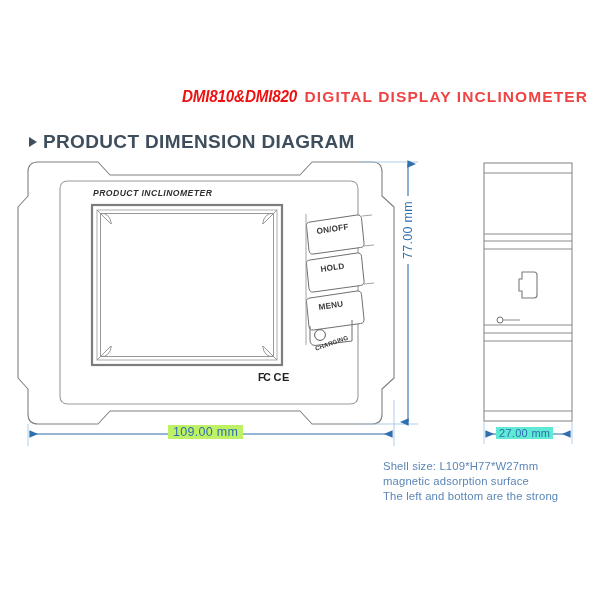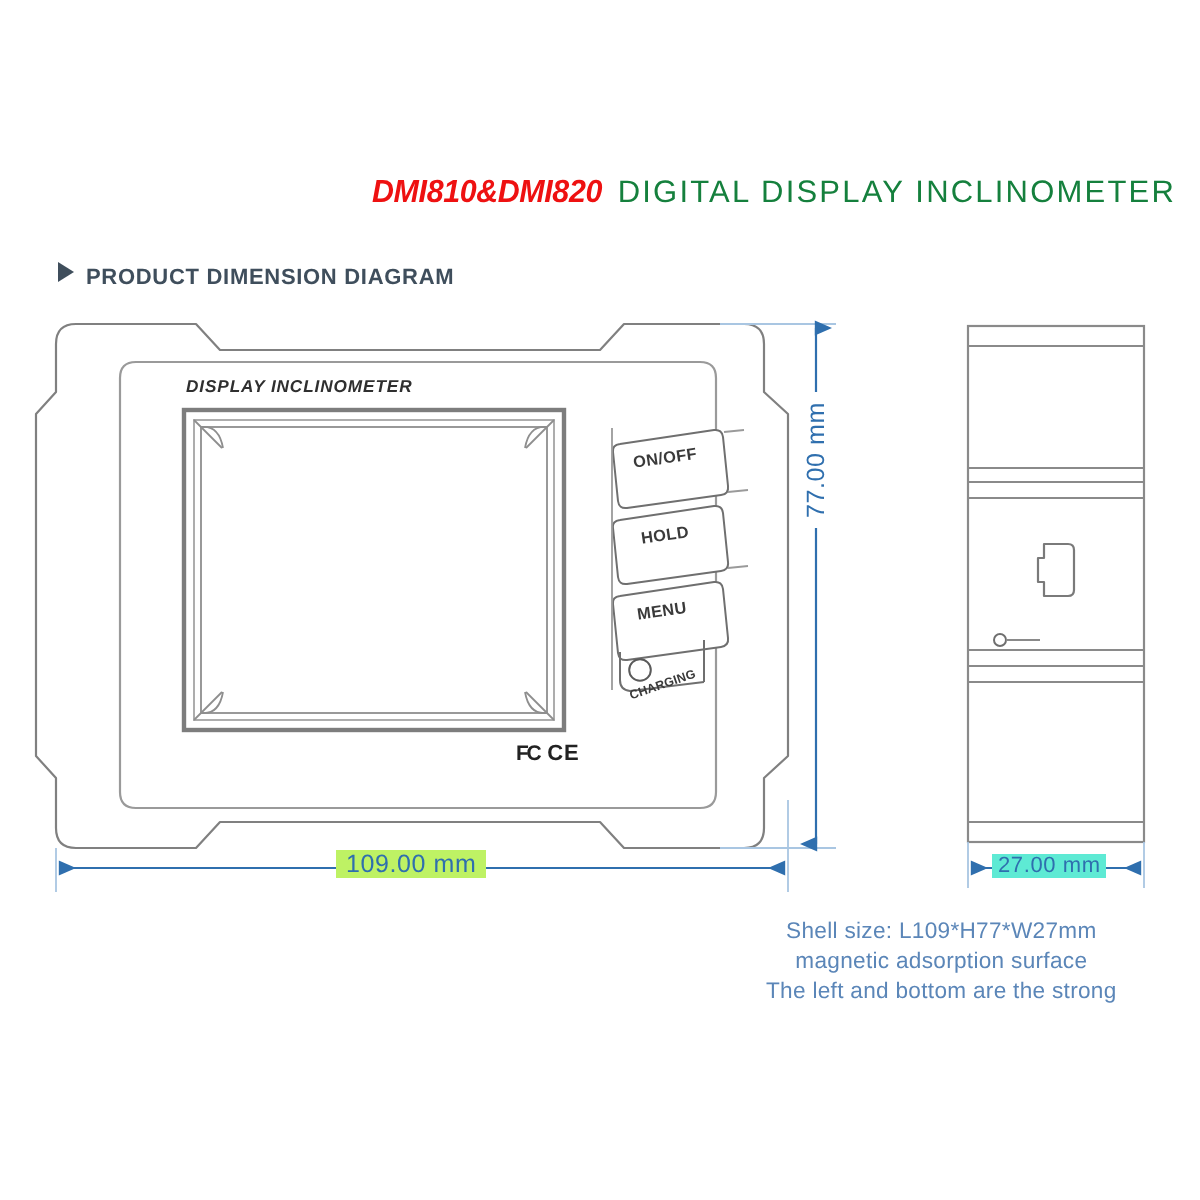--- a/index.html
+++ b/index.html
@@ -39,32 +39,32 @@
     font-weight: bold;
     font-style: italic;
     color: #ee1111;
     letter-spacing: -0.2px;
     transform: scaleX(0.95);
     display: inline-block;
   }
   .title-rest {
     font-family: "Liberation Sans", sans-serif;
     font-size: 15.5px;
-    font-weight: normal;
-    color: #15803d;
+    font-weight: bold;
+    color: #ef4444;
     letter-spacing: 1.1px;
     margin-left: 5px;
     margin-top: 44px;
   }
 
   .subtitle {
     position: absolute;
     left: 29px;
     top: 131px;
-    font-size: 11px;
+    font-size: 19px;
     font-weight: bold;
     color: #3f4e5c;
     letter-spacing: 0.35px;
     white-space: nowrap;
   }
   .subtitle .tri {
     display: inline-block;
     width: 0; height: 0;
     border-left: 8px solid #3f4e5c;
     border-top: 5.5px solid transparent;
@@ -166,21 +166,21 @@
     position: absolute;
     left: 383px;
     top: 459px;
     font-size: 11.3px;
     line-height: 15.2px;
     color: #5b86b8;
     white-space: nowrap;
     letter-spacing: 0.15px;
     font-family: "Liberation Sans", sans-serif;
   }
-  .note div { white-space: nowrap; text-align: center; }
+  .note div { white-space: nowrap; }
 </style>
 </head>
 <body>
 
 <div id="page">
 
   <div class="title-bar">
     <span class="title-model">DMI810&amp;DMI820</span><span class="title-rest">DIGITAL DISPLAY INCLINOMETER</span>
   </div>
 
@@ -325,21 +325,21 @@
       <line x1="408" y1="164" x2="408" y2="422" stroke="#2f6fae" stroke-width="1.1" marker-start="url(#arrU)" marker-end="url(#arrD)"></line>
     </g>
 
     <g>
       <line x1="484" y1="421" x2="484" y2="444" stroke="#a9c6e2" stroke-width="0.9"></line>
       <line x1="572" y1="421" x2="572" y2="444" stroke="#a9c6e2" stroke-width="0.9"></line>
       <line x1="486" y1="434" x2="570" y2="434" stroke="#2f6fae" stroke-width="1.1" marker-start="url(#arrL)" marker-end="url(#arrR)"></line>
     </g>
   </svg>
 
-  <div class="dev-brand">DISPLAY INCLINOMETER</div>
+  <div class="dev-brand">PRODUCT INCLINOMETER</div>
 
   <div class="btn-label" style="left:316px; top:227px; transform:rotate(-8.2deg);">ON/OFF</div>
   <div class="btn-label" style="left:320px; top:265px; transform:rotate(-8.2deg);">HOLD</div>
   <div class="btn-label" style="left:318px; top:303px; transform:rotate(-8.2deg);">MENU</div>
 
   <div class="charging-label" style="left:314px; top:345px; transform:rotate(-19deg);">CHARGING</div>
 
   <div class="cert-marks">
     <span class="fc">FC</span><span class="ce">CE</span>
   </div>

